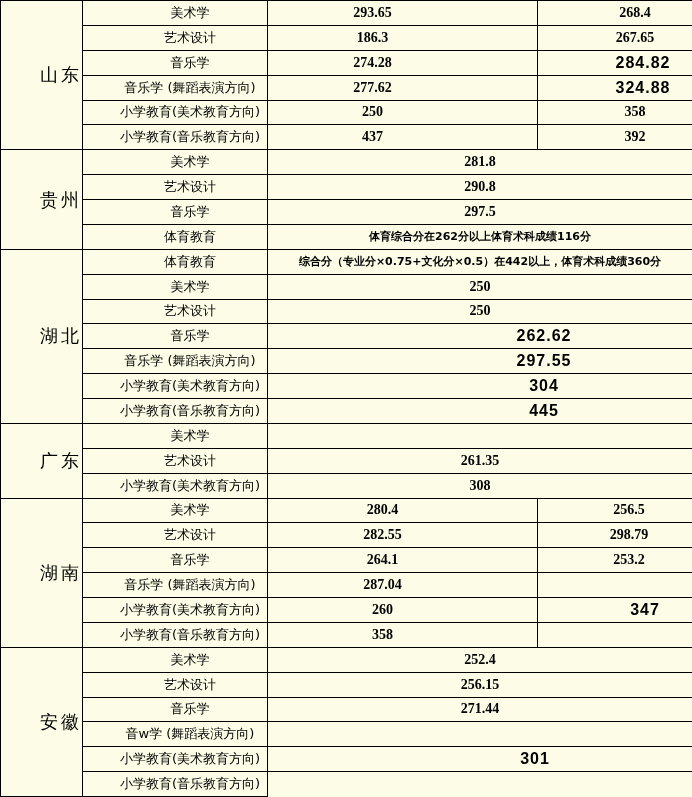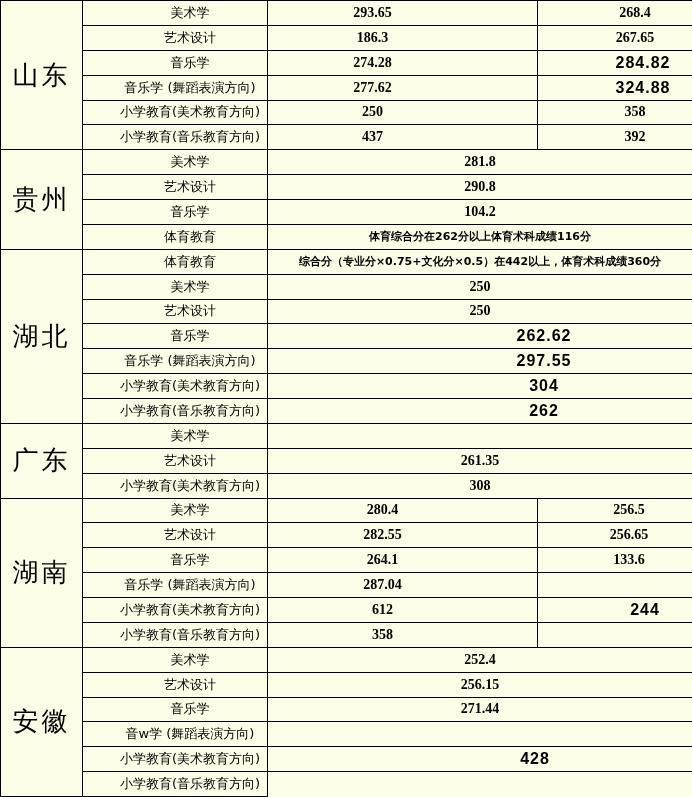--- a/index.html
+++ b/index.html
@@ -13,22 +13,23 @@
   }
   td{
     border:1px solid #000;
     padding:0;
     text-align:center;
     vertical-align:middle;
     overflow:visible;
     white-space:nowrap;
   }
   td.prov{
-    font-size:26px;
+    font-size:18px;
     letter-spacing:3px;
+    text-align:right;
   }
   td.major{
     font-size:13px;
     padding-left:30px;
   }
   td.val{
     font-family:"Liberation Serif",serif;
     font-weight:bold;
     font-size:14px;
   }
@@ -100,21 +101,21 @@
   <td class="prov" rowspan="4">贵州</td>
   <td class="major">美术学</td>
   <td class="val" colspan="2"><span>281.8</span></td>
 </tr>
 <tr>
   <td class="major">艺术设计</td>
   <td class="val" colspan="2"><span>290.8</span></td>
 </tr>
 <tr>
   <td class="major">音乐学</td>
-  <td class="val" colspan="2"><span>104.2</span></td>
+  <td class="val" colspan="2"><span>297.5</span></td>
 </tr>
 <tr>
   <td class="major">体育教育</td>
   <td class="note" colspan="2"><span>体育综合分在262分以上体育术科成绩116分</span></td>
 </tr>
 
 <tr>
   <td class="prov" rowspan="7">湖北</td>
   <td class="major">体育教育</td>
   <td class="note" colspan="2"><span>综合分（专业分×0.75+文化分×0.5）在442以上，体育术科成绩360分</span></td>
@@ -134,21 +135,21 @@
 <tr>
   <td class="major">音乐学 (舞蹈表演方向)</td>
   <td class="val" colspan="2"><span class="px shR54">297.55</span></td>
 </tr>
 <tr>
   <td class="major">小学教育(美术教育方向)</td>
   <td class="val" colspan="2"><span class="px shR54">304</span></td>
 </tr>
 <tr>
   <td class="major">小学教育(音乐教育方向)</td>
-  <td class="val" colspan="2"><span class="px shR54">262</span></td>
+  <td class="val" colspan="2"><span class="px shR54">445</span></td>
 </tr>
 
 <tr>
   <td class="prov" rowspan="3">广东</td>
   <td class="major">美术学</td>
   <td class="val" colspan="2"><span></span></td>
 </tr>
 <tr>
   <td class="major">艺术设计</td>
   <td class="val" colspan="2"><span>261.35</span></td>
@@ -160,36 +161,36 @@
 
 <tr>
   <td class="prov" rowspan="6">湖南</td>
   <td class="major">美术学</td>
   <td class="val"><span class="shL20">280.4</span></td>
   <td class="val"><span class="shR14">256.5</span></td>
 </tr>
 <tr>
   <td class="major">艺术设计</td>
   <td class="val"><span class="shL20">282.55</span></td>
-  <td class="val"><span class="shR14">256.65</span></td>
+  <td class="val"><span class="shR14">298.79</span></td>
 </tr>
 <tr>
   <td class="major">音乐学</td>
   <td class="val"><span class="shL20">264.1</span></td>
-  <td class="val"><span class="shR14">133.6</span></td>
+  <td class="val"><span class="shR14">253.2</span></td>
 </tr>
 <tr>
   <td class="major">音乐学 (舞蹈表演方向)</td>
   <td class="val"><span class="shL20">287.04</span></td>
   <td class="val"><span></span></td>
 </tr>
 <tr>
   <td class="major">小学教育(美术教育方向)</td>
-  <td class="val"><span class="shL20">612</span></td>
-  <td class="val"><span class="px shR30">244</span></td>
+  <td class="val"><span class="shL20">260</span></td>
+  <td class="val"><span class="px shR30">347</span></td>
 </tr>
 <tr>
   <td class="major">小学教育(音乐教育方向)</td>
   <td class="val"><span class="shL20">358</span></td>
   <td class="val"><span></span></td>
 </tr>
 
 <tr>
   <td class="prov" rowspan="6">安徽</td>
   <td class="major">美术学</td>
@@ -202,21 +203,21 @@
 <tr>
   <td class="major">音乐学</td>
   <td class="val" colspan="2"><span>271.44</span></td>
 </tr>
 <tr>
   <td class="major">音w学 (舞蹈表演方向)</td>
   <td class="val" colspan="2"><span></span></td>
 </tr>
 <tr>
   <td class="major">小学教育(美术教育方向)</td>
-  <td class="val" colspan="2"><span class="px shR55">428</span></td>
+  <td class="val" colspan="2"><span class="px shR55">301</span></td>
 </tr>
 <tr>
   <td class="major">小学教育(音乐教育方向)</td>
   <td class="val open" colspan="2"><span></span></td>
 </tr>
 
 </tbody>
   </table>
 
 </body></html>

